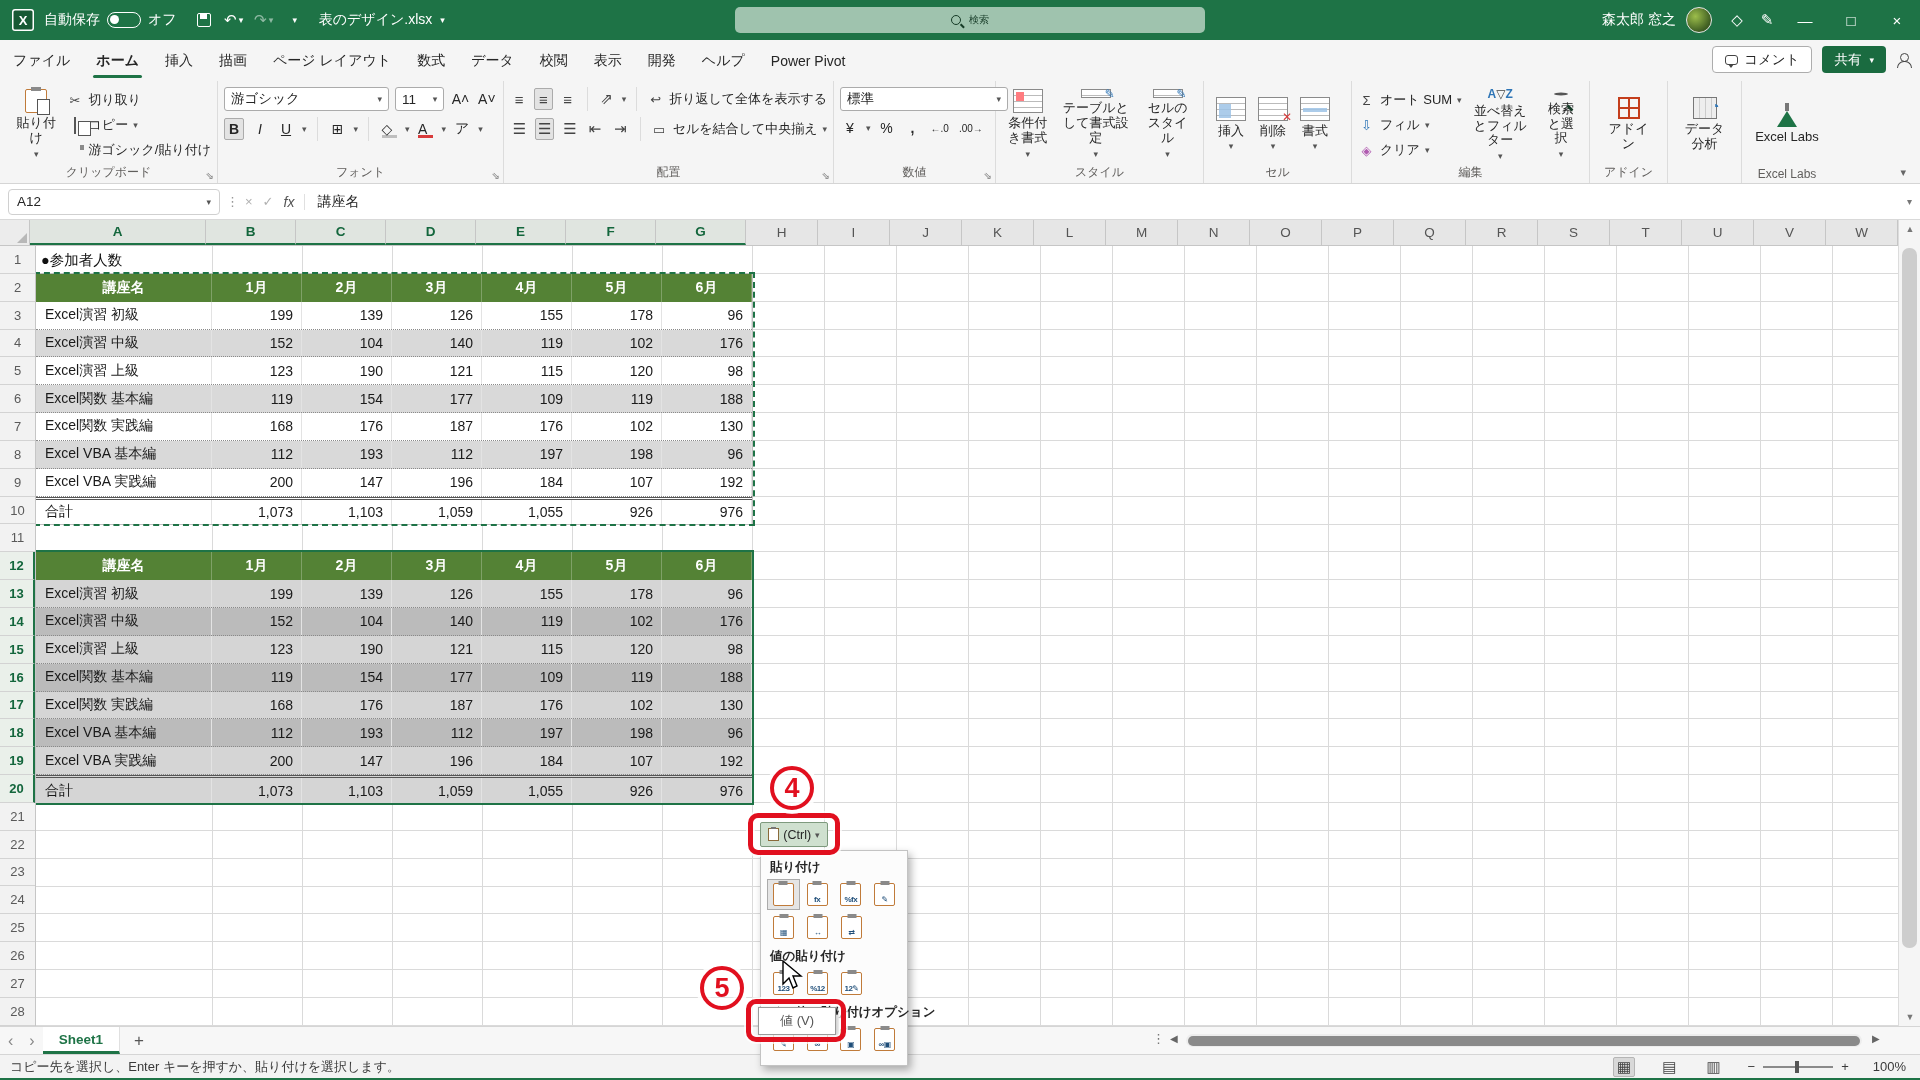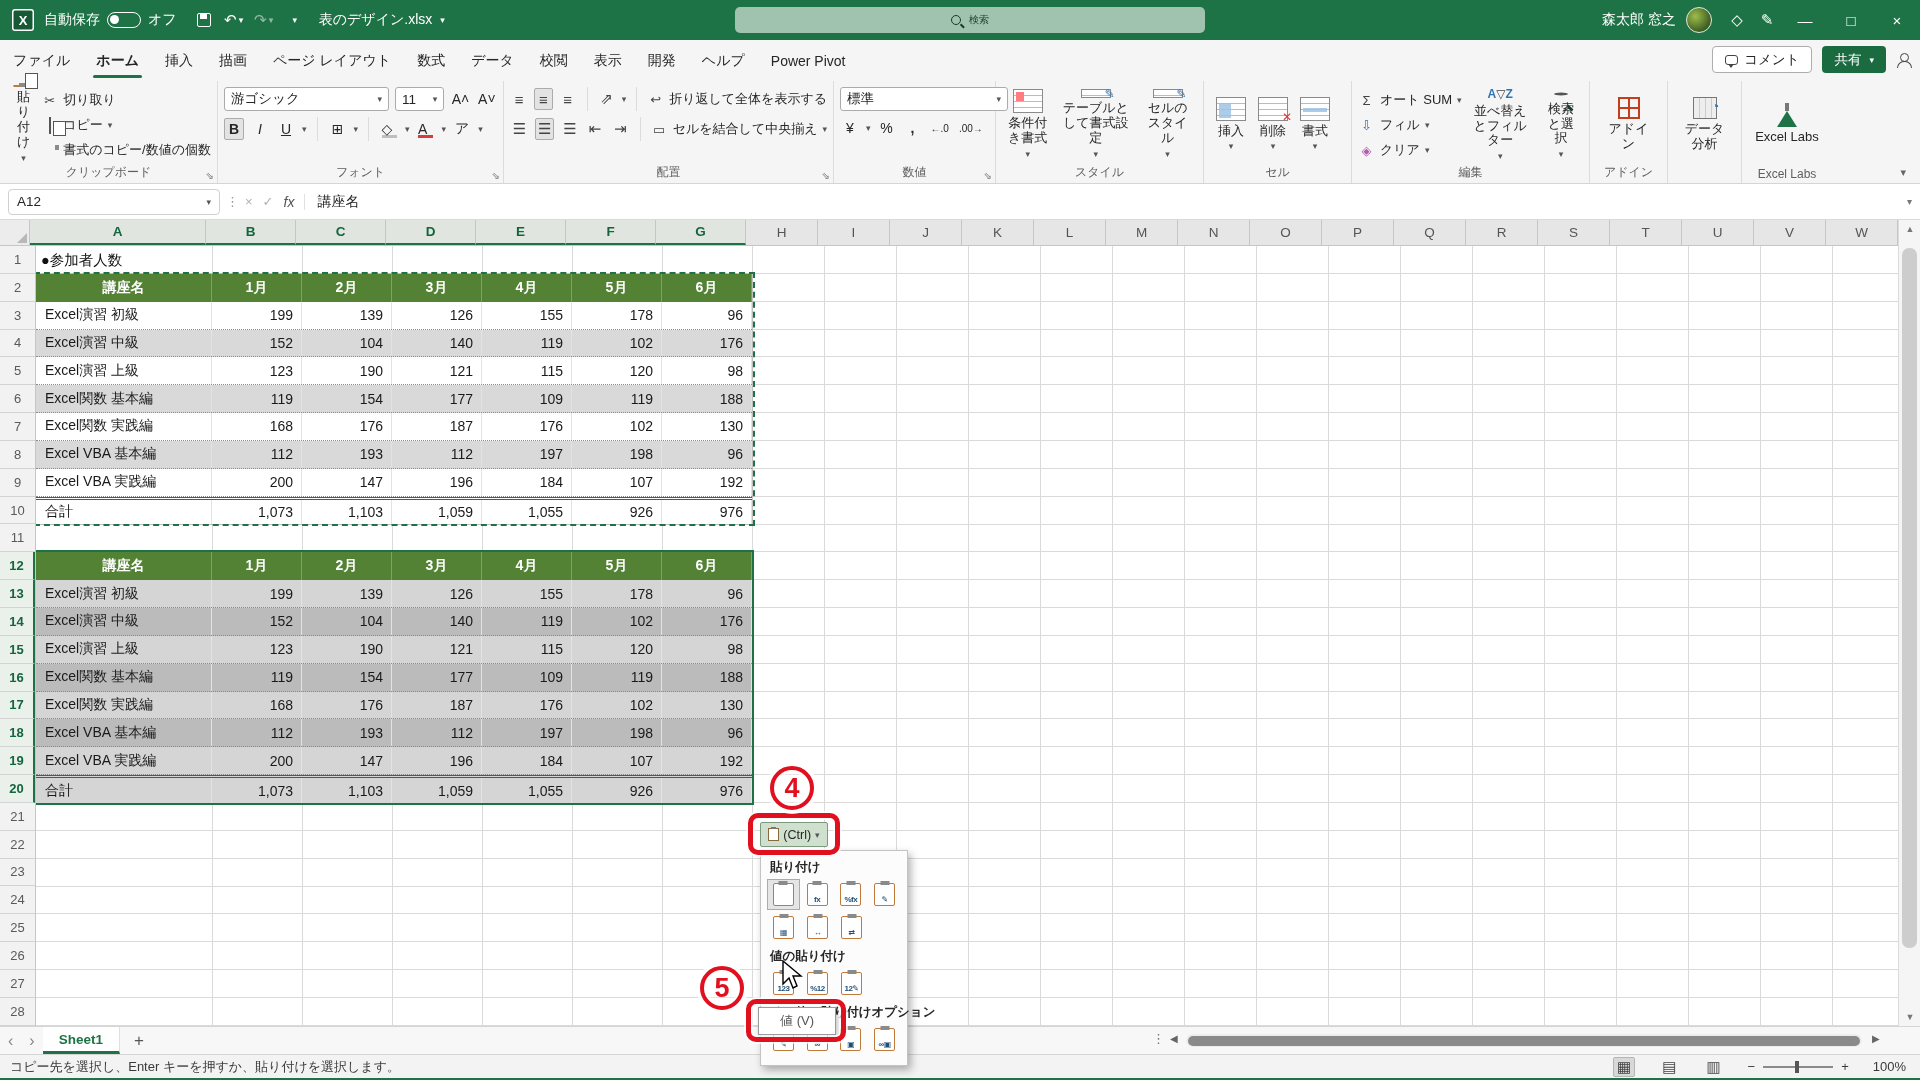--- a/index.html
+++ b/index.html
@@ -266,21 +266,21 @@
               <span class="ico">✂</span>
               <span>切り取り</span>
             </div>
           <div class="sbtn">
               <span class="ico"><span class="copyico"></span></span>
               <span>コピー</span>
               <span class="car">▾</span>
             </div>
           <div class="sbtn">
               <span class="ico"><span class="brushico"></span></span>
-              <span>書式のコピー/数値の個数</span>
+              <span>游ゴシック/貼り付け</span>
             </div>
         </div>
       </div>
       <div class="glabel">クリップボード</div>
       <span class="dlg">⇘</span>
     </div>
 
     <div class="rgroup" style="width:286px;">
       <div style="display:flex;flex-direction:column;gap:6px;">
         <div class="row">

